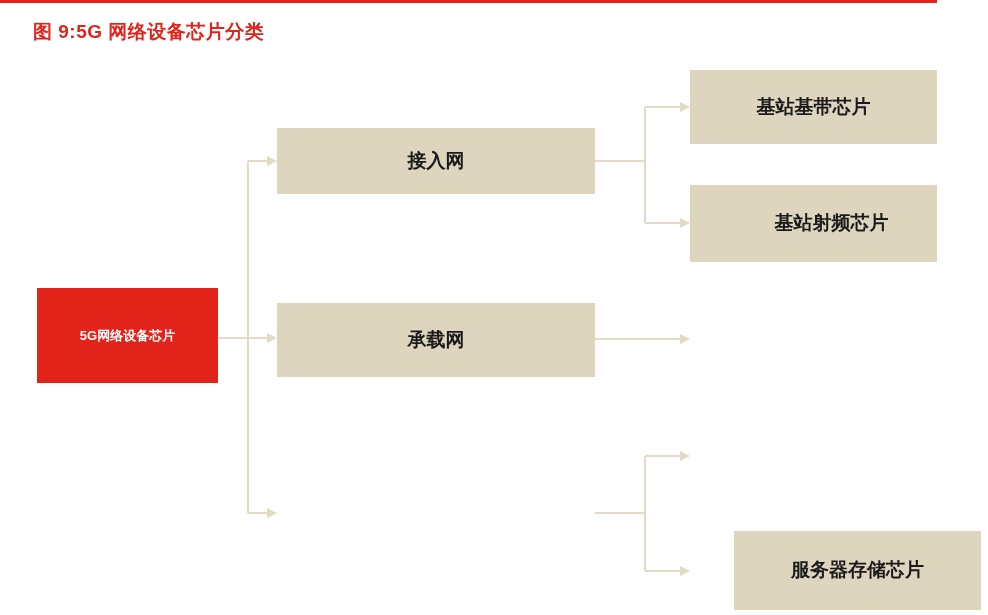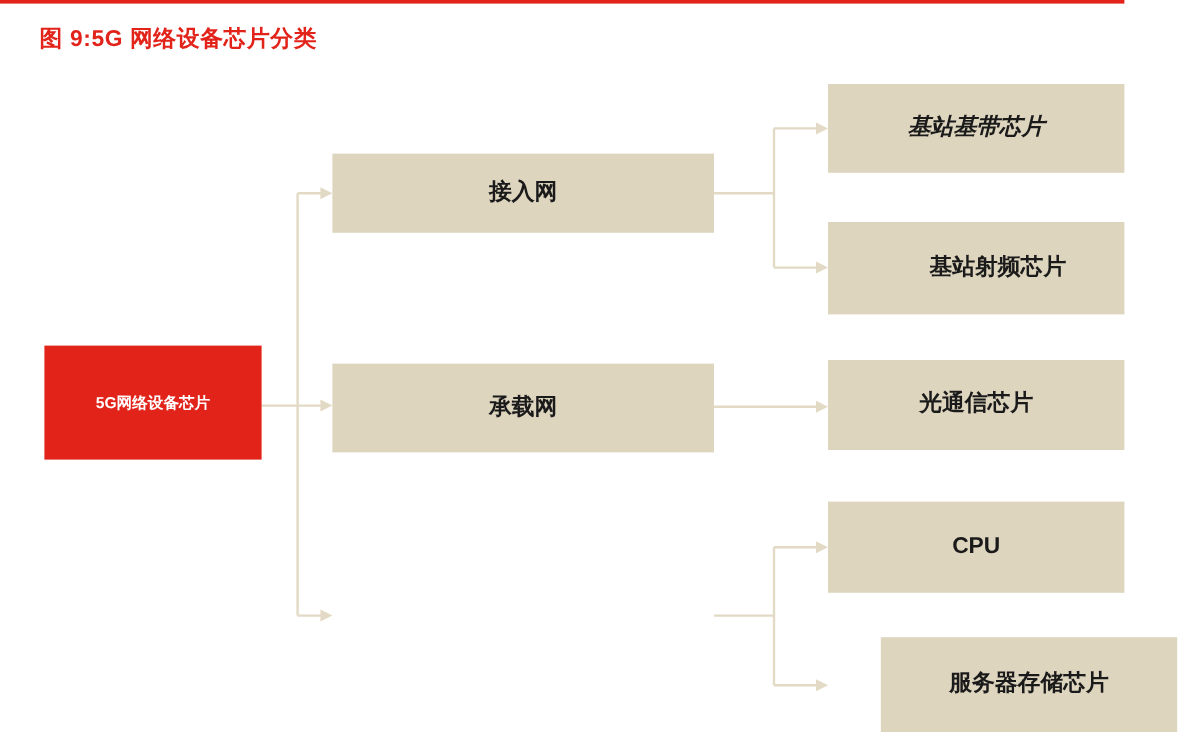--- a/index.html
+++ b/index.html
@@ -41,21 +41,21 @@
     background:var(--red);color:var(--root-text);font-size:13px;
   }
   .node.lvl1,.node.lvl2{
     background:var(--box);color:var(--box-text);font-size:19px;
   }
   .node.lvl1{left:277px;width:318px;}
   .node.access {top:128px;height:66px;}
   .node.bearer {top:303px;height:74px;text-align:center;}
   .node.core   {top:476px;height:75px;}
   .node.lvl2{left:690px;width:247px;}
-  .node.baseband {top:70px; height:74px;font-style:italic;}
+  .node.baseband {top:70px; height:74px;}
   .node.rf       {top:185px;height:77px;padding-left:36px;}
   .node.optical  {top:300px;height:75px;}
   .node.cpu      {top:418px;height:76px;}
   .node.storage  {top:531px;height:79px;margin-left:44px;}
 </style>
 </head>
 <body>
 
 <div class="page">
 
@@ -86,18 +86,16 @@
       </g>
     </svg>
 
     <div class="node root">5G网络设备芯片</div>
 
     <div class="node lvl1 access">接入网</div>
     <div class="node lvl1 bearer">承载网</div>
 
     <div class="node lvl2 baseband">基站基带芯片</div>
     <div class="node lvl2 rf">基站射频芯片</div>
-    <div class="node lvl2 optical">光通信芯片</div>
-    <div class="node lvl2 cpu">CPU</div>
     <div class="node lvl2 storage">服务器存储芯片</div>
 
   </div>
 </div>
 
 </body></html>

